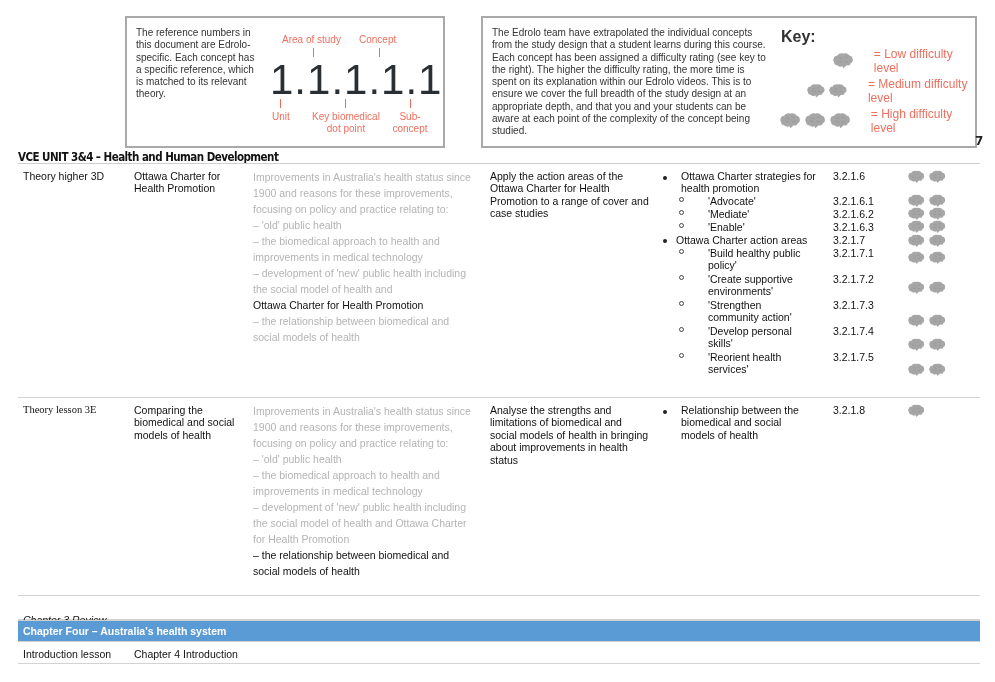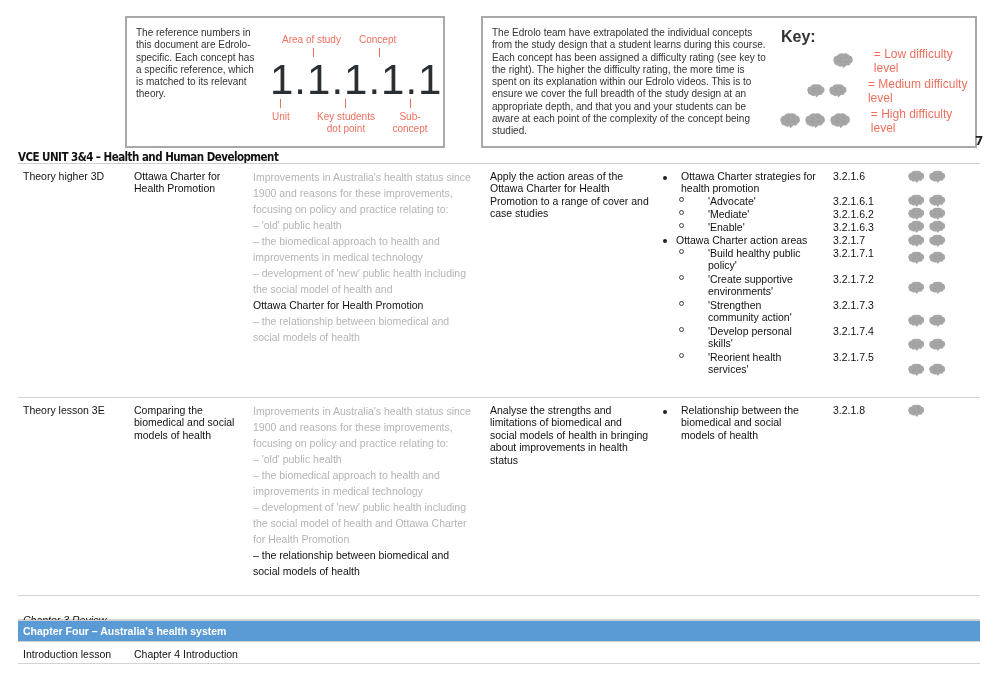--- a/index.html
+++ b/index.html
@@ -86,21 +86,21 @@
   <div class="box-text">The reference numbers in this document are Edrolo-specific. Each concept has a specific reference, which is matched to its relevant theory.</div>
   <div class="ref-label" style="left:155px;top:16px;">Area of study</div>
   <div class="ref-label" style="left:232px;top:16px;">Concept</div>
   <div class="ref-tick" style="left:186px;top:30px;"></div>
   <div class="ref-tick" style="left:252px;top:30px;"></div>
   <div class="ref-number">1.1.1.1.1</div>
   <div class="ref-tick" style="left:153px;top:81px;"></div>
   <div class="ref-tick" style="left:218px;top:81px;"></div>
   <div class="ref-tick" style="left:283px;top:81px;"></div>
   <div class="ref-label" style="left:145px;top:93px;">Unit</div>
-  <div class="ref-label" style="left:183px;top:93px;width:72px;">Key students dot point</div>
+  <div class="ref-label" style="left:183px;top:93px;width:72px;">Key biomedical dot point</div>
   <div class="ref-label" style="left:262px;top:93px;width:42px;">Sub-concept</div>
 </div>
 
 <div class="box" id="key-box">
   <div class="box-text">The Edrolo team have extrapolated the individual concepts from the study design that a student learns during this course. Each concept has been assigned a difficulty rating (see key to the right). The higher the difficulty rating, the more time is spent on its explanation within our Edrolo videos. This is to ensure we cover the full breadth of the study design at an appropriate depth, and that you and your students can be aware at each point of the complexity of the concept being studied.</div>
   <div class="key-title">Key:</div>
   <div class="key-row" style="left:350px;top:29px;">
     <span class="brain">
         <svg viewBox="0 0 20 16">
           <path fill="#a6a6a6" d="M4 3c1-2 4-3 6-2 2-1 5 0 6 2 2 0 3 2 3 4s-1 3-2 3c0 2-2 3-4 2-1 1-2 2-3 3l-1-2c-2 1-4 0-5-1-2 0-3-1-3-3-1-1-1-3 0-4 0-1 1-2 3-2z"></path>
@@ -334,21 +334,21 @@
       <span class="brain">
         <svg viewBox="0 0 20 16">
           <path fill="#a6a6a6" d="M4 3c1-2 4-3 6-2 2-1 5 0 6 2 2 0 3 2 3 4s-1 3-2 3c0 2-2 3-4 2-1 1-2 2-3 3l-1-2c-2 1-4 0-5-1-2 0-3-1-3-3-1-1-1-3 0-4 0-1 1-2 3-2z"></path>
           <path stroke="#8f8f8f" stroke-width="0.6" fill="none" d="M6 5c1 1 2 0 3 1M11 4c1 1 2 1 3 0M5 8c2 0 2 1 4 1M11 8c1 1 3 1 4 0"></path>
         </svg>
       </span>
     </div>
 </div>
 
 <div class="row" style="top:398px;height:198px;">
-  <div class="cell c1" style="top:6px;">Theory lesson 3E</div>
+  <div class="cell c1" style="top:6px;font-family:Liberation Serif, serif;">Theory lesson 3E</div>
   <div class="cell c2" style="top:6px;">Comparing the biomedical and social models of health</div>
   <div class="cell c3" style="top:5px;">
     <div>Improvements in Australia's health status since 1900 and reasons for these improvements, focusing on policy and practice relating to:</div>
     <div> – 'old' public health</div>
     <div>– the biomedical approach to health and improvements in medical technology</div>
     <div>– development of 'new' public health including the social model of health and Ottawa Charter for Health Promotion</div>
     <div class="hl">– the relationship between biomedical and social models of health</div>
   </div>
   <div class="cell c4" style="top:6px;width:160px;">Analyse the strengths and limitations of biomedical and social models of health in bringing about improvements in health status</div>
   <span class="bullet" style="left:645px;top:12px;"></span>

